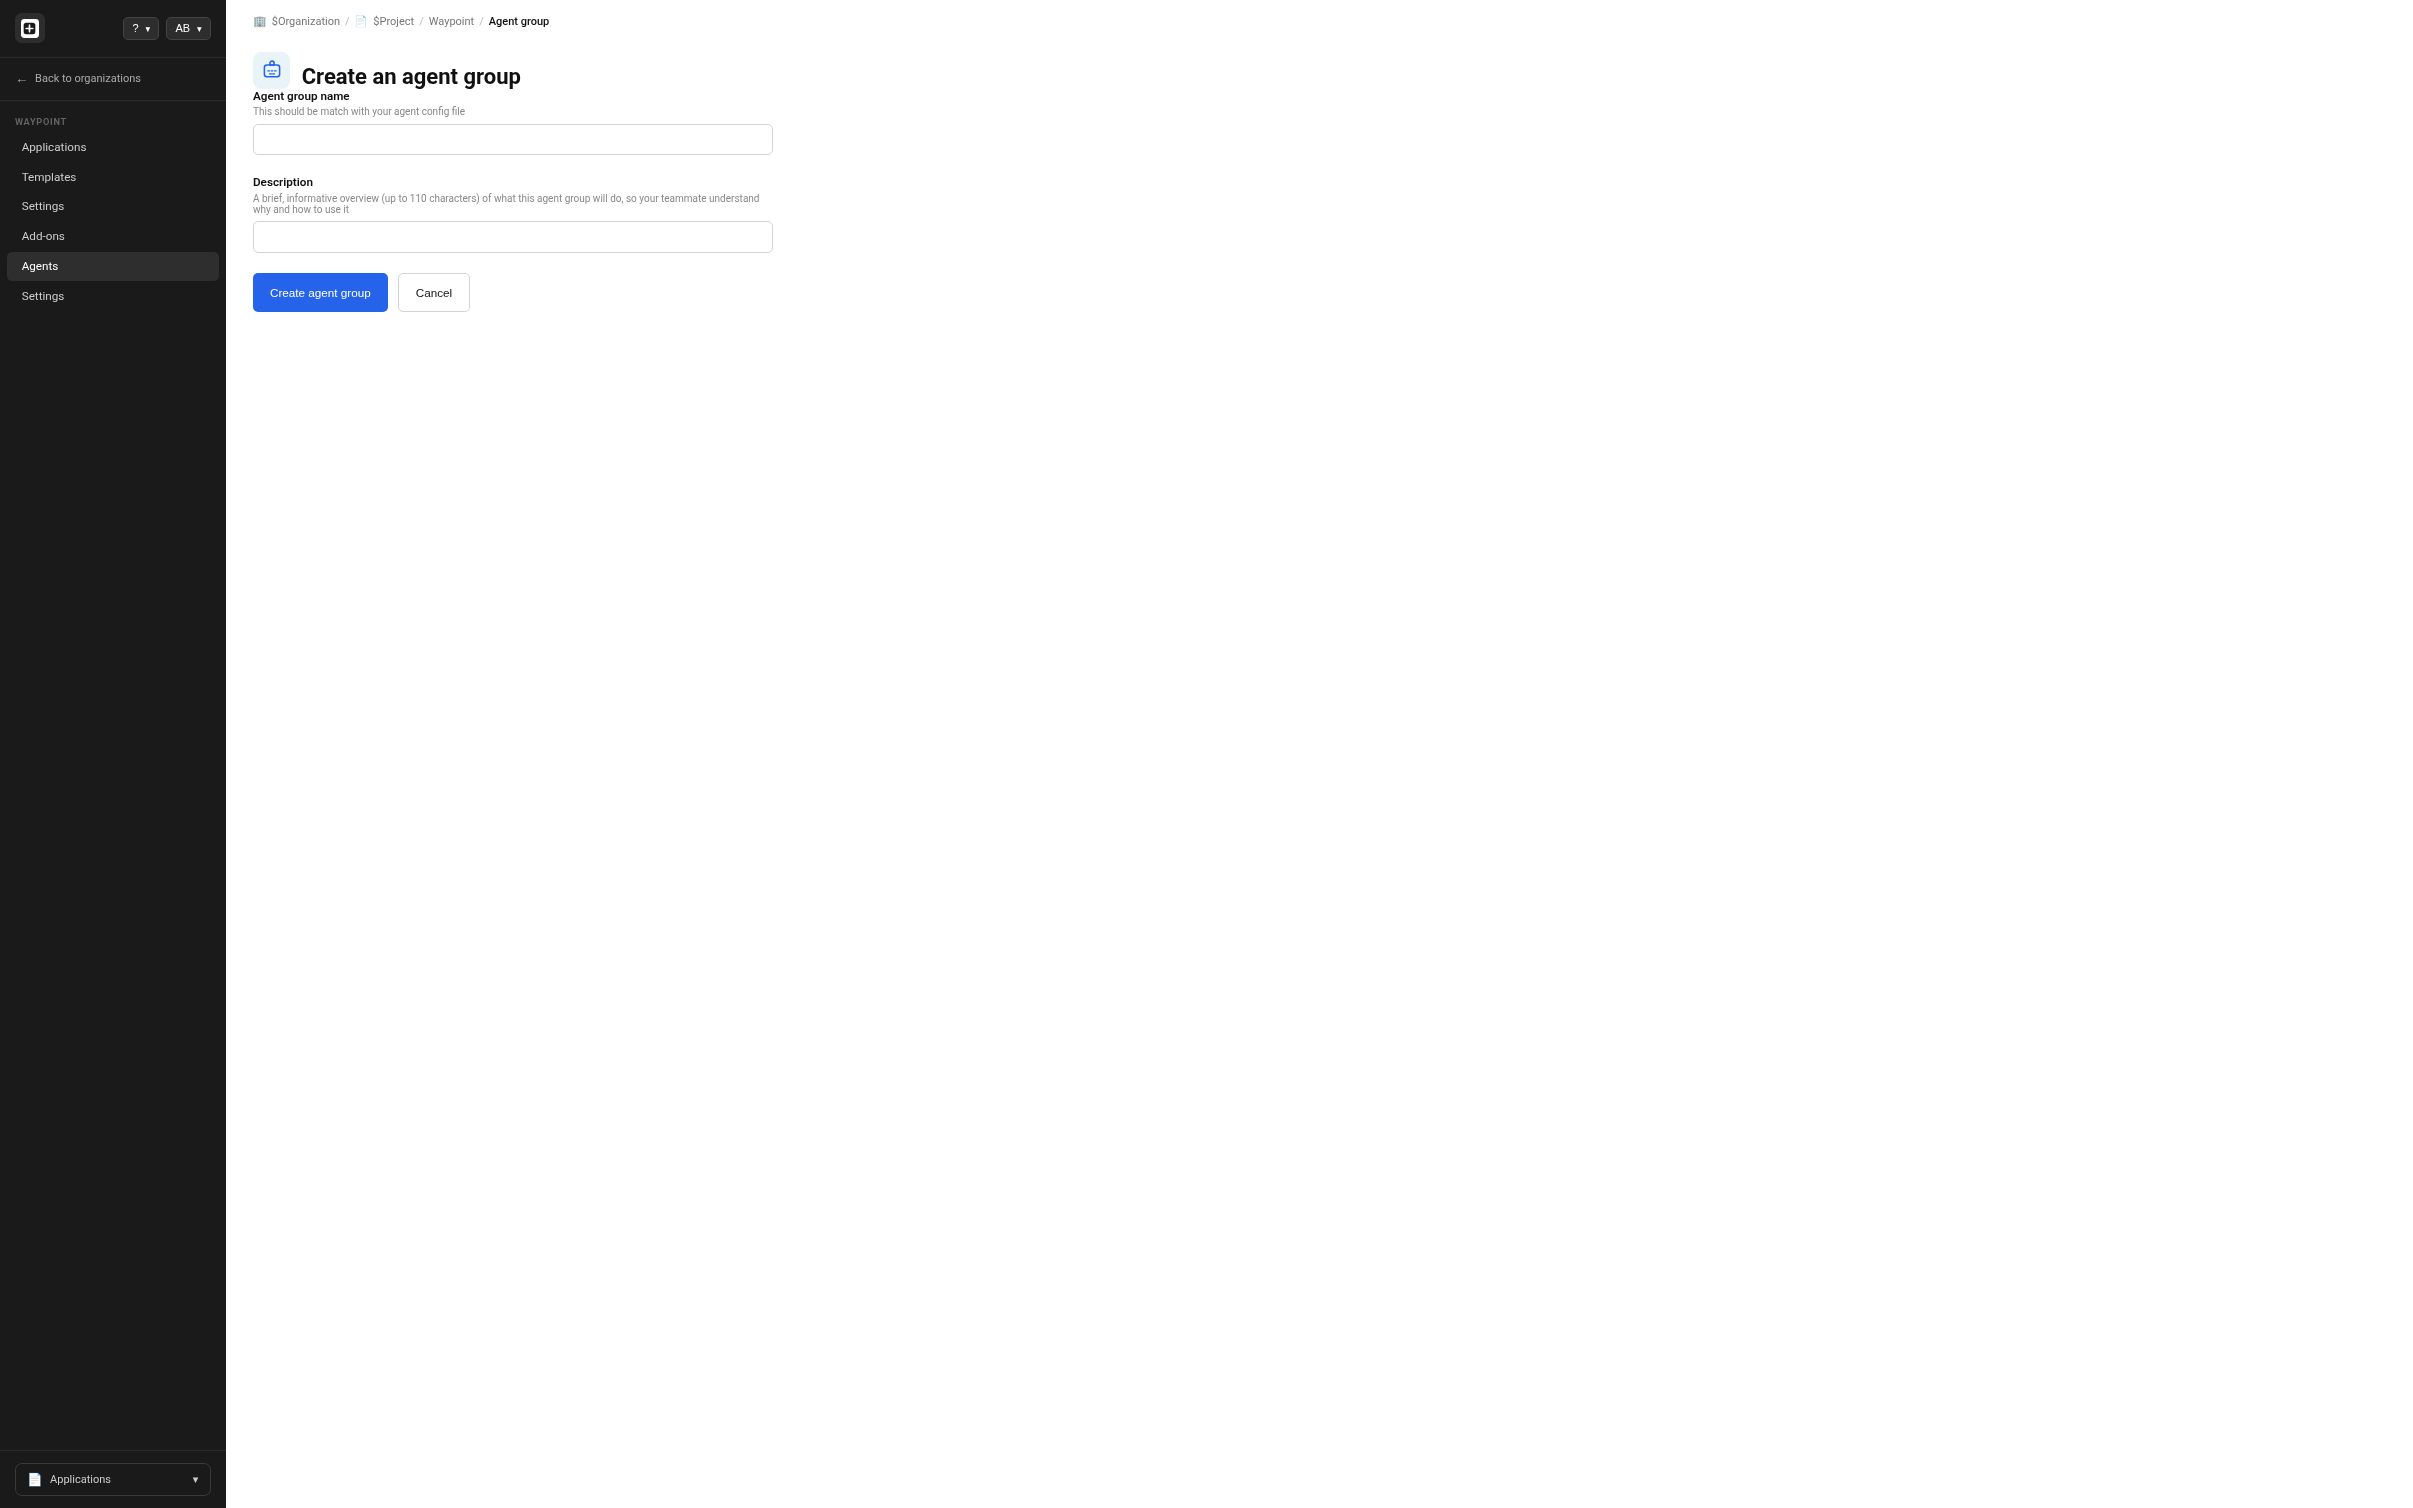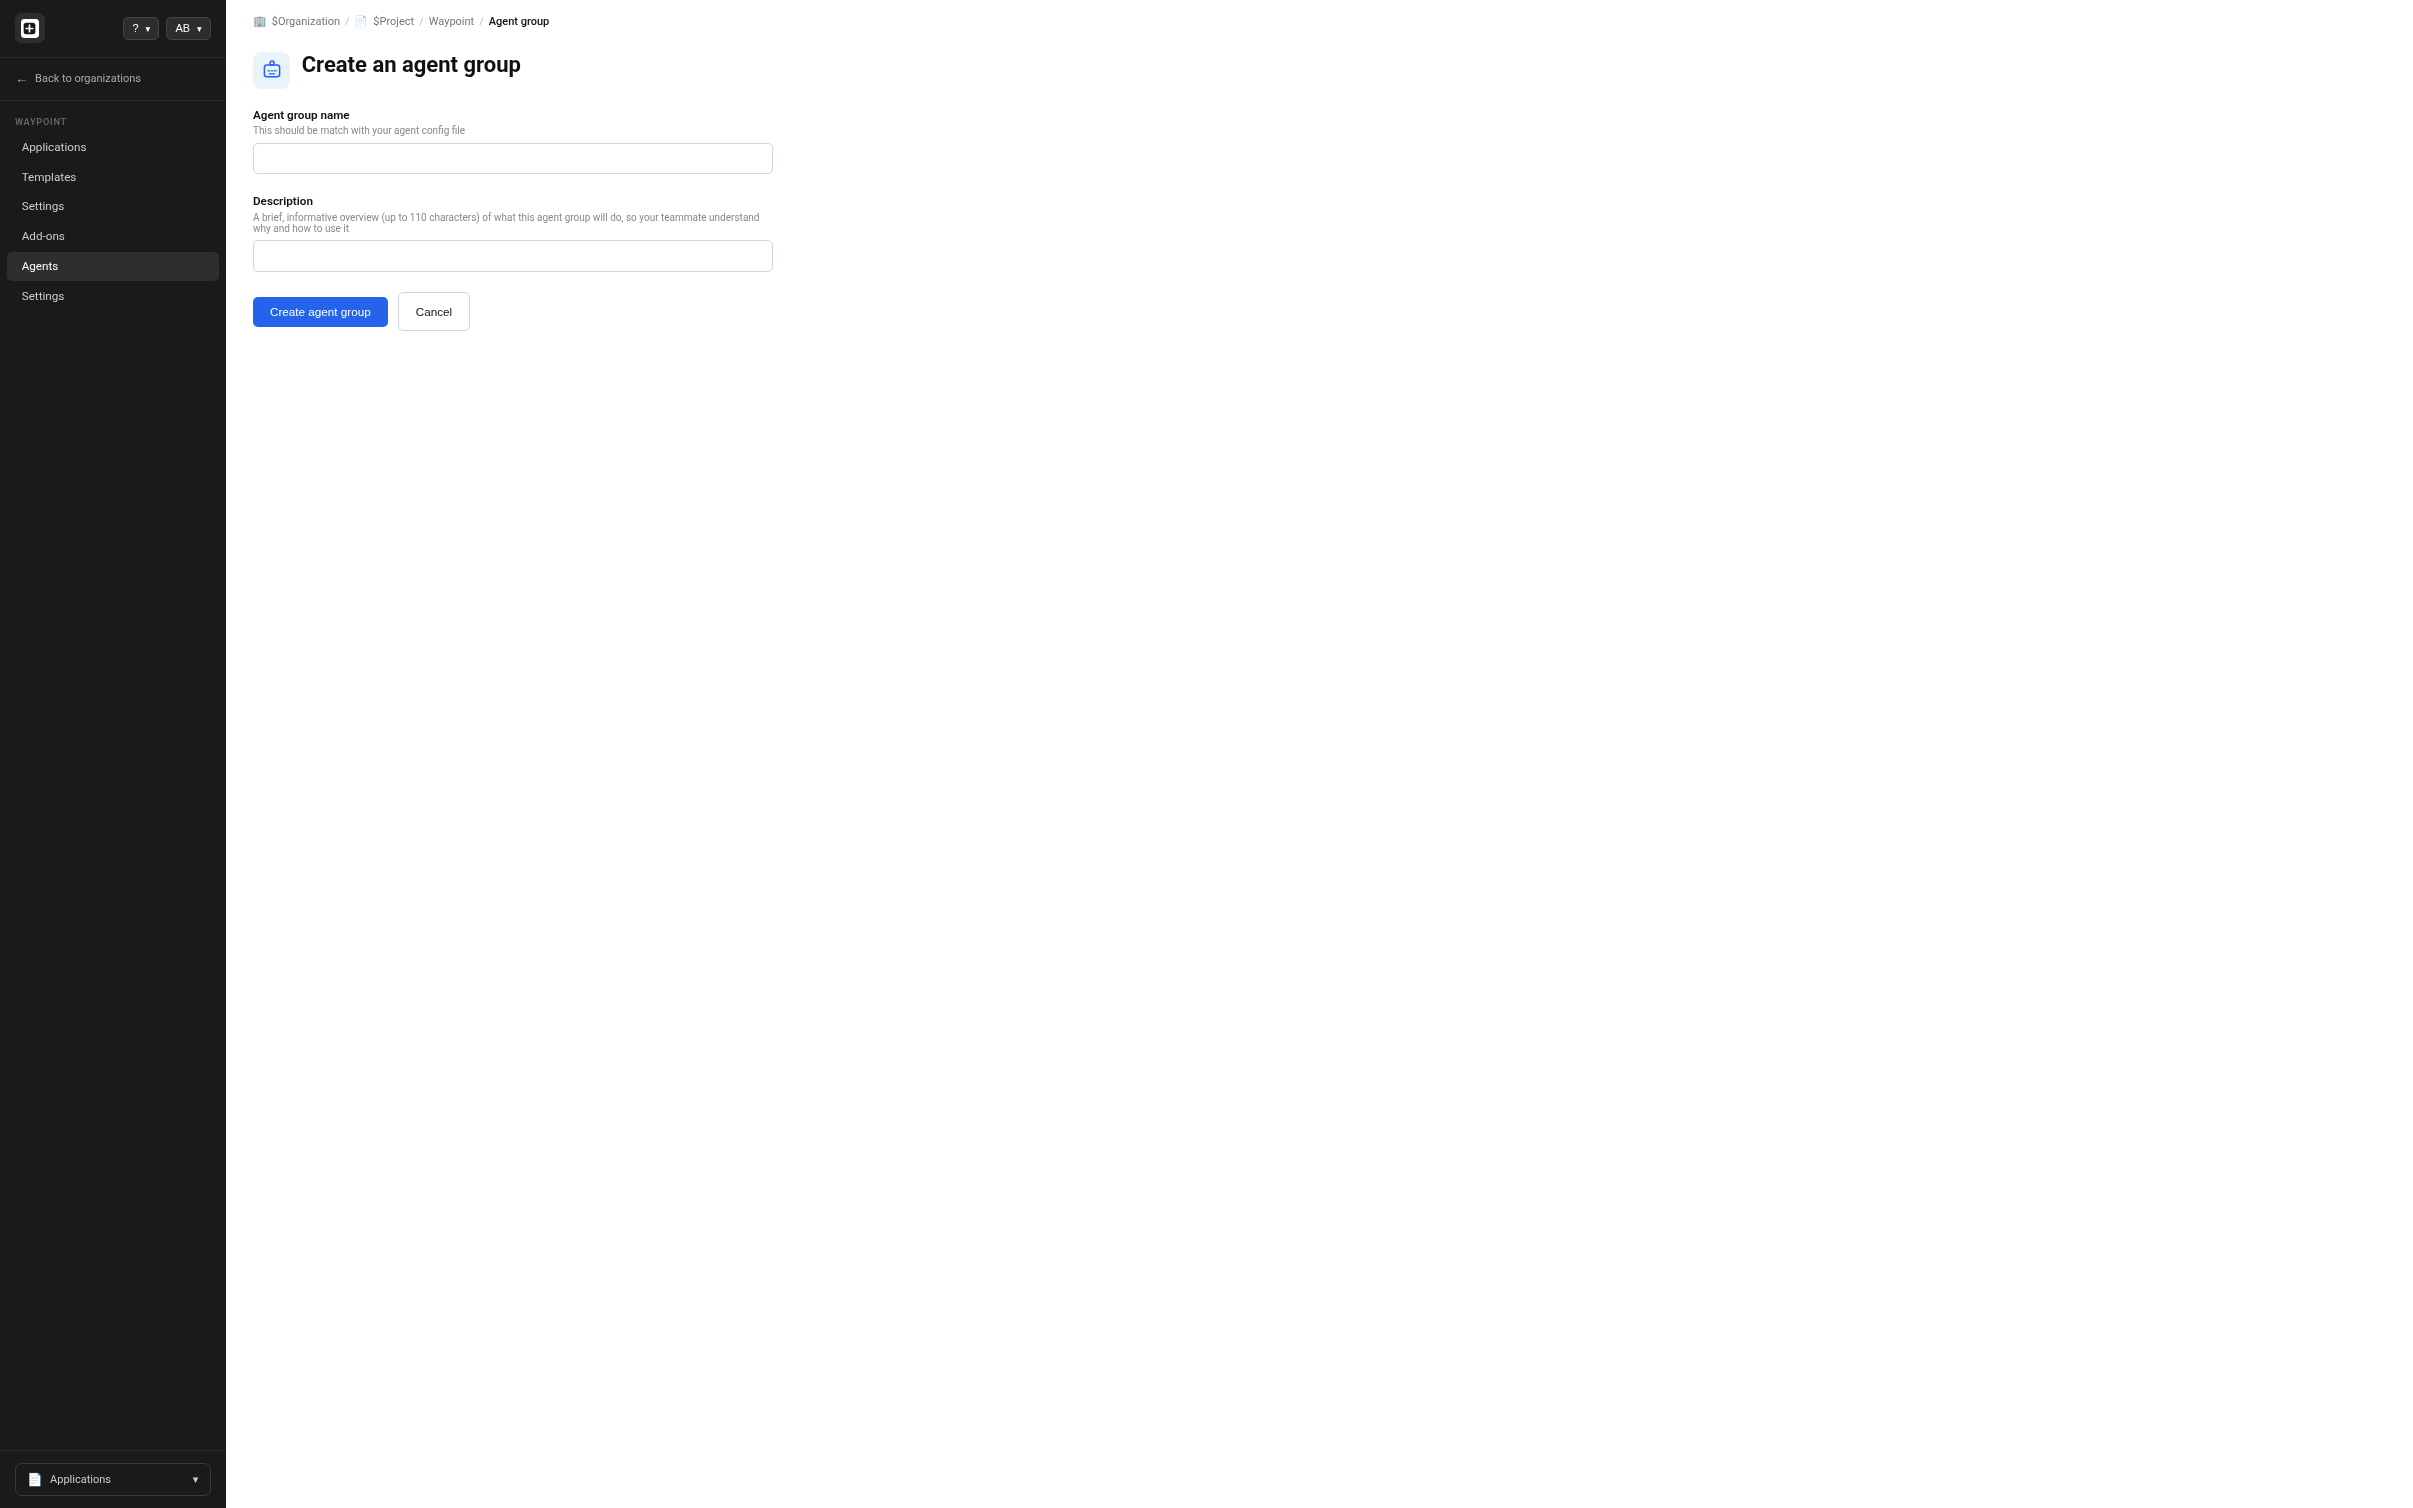--- a/index.html
+++ b/index.html
@@ -129,23 +129,23 @@
     }
     .breadcrumb-sep { color: #bbb; }
     .breadcrumb-item { color: #777; }
     .breadcrumb-item.active { color: #111; font-weight: 500; }
 
     .content {
       padding: 23.5px 27px;
     }
     .page-title-row {
       display: flex;
-      align-items: flex-start;
+      align-items: flex-end;
       gap: 11.7px;
-      margin-bottom: 19px;
+      margin-bottom: 0;
     }
     .agent-icon {
       width: 37px;
       height: 37px;
       background: #e8f4f8;
       border-radius: 8.4px;
       display: flex;
       align-items: center;
       justify-content: center;
       font-size: 18.4px;
@@ -185,21 +185,20 @@
       padding: 8.4px 11.7px;
       font-size: 11.7px;
       color: #111;
       outline: none;
       background: #fff;
     }
 
     .form-actions {
       display: flex;
       gap: 10px;
-      align-items: center;
       margin-top: 6.7px;
     }
     .btn-primary {
       background: #2563eb;
       color: #fff;
       border: none;
       border-radius: 5px;
       padding: 8.4px 17px;
       font-size: 11.7px;
       font-weight: 500;

